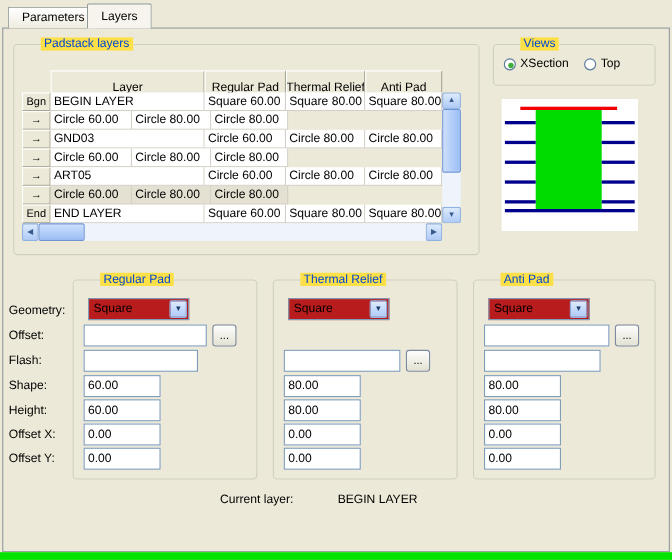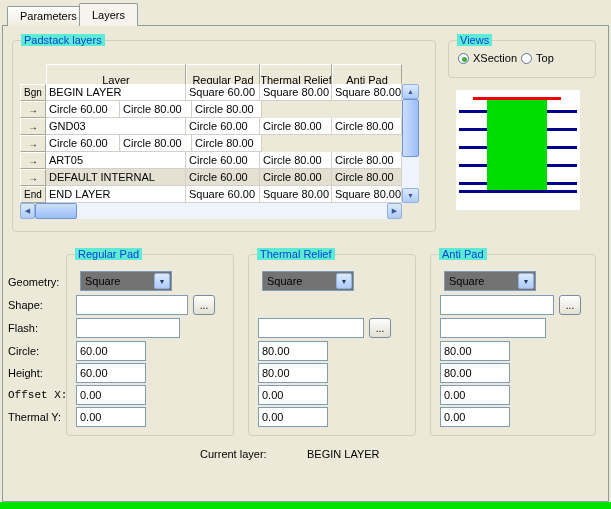--- a/index.html
+++ b/index.html
@@ -10,21 +10,21 @@
   }
   
   .tab-page { position:absolute; left:2px; top:25px; width:607px; height:477px;
     border:1px solid #919B9C; background:#ECE9D8; z-index:0; }
   .tab { position:absolute; top:6px; height:20px; line-height:19px; padding:0 12px;
     background:linear-gradient(#FFFFFF,#EFECDF); border:1px solid #919B9C; border-bottom:none;
     border-radius:2px 2px 0 0; z-index:1; cursor:default; }
   .tab.active { top:3px; height:23px; line-height:22px; background:#F6F4EC; z-index:5; }
   
   .groupbox { position:absolute; border:1px solid #D0D0BF; border-radius:4px; z-index:2; }
-  .gb-title { position:absolute; top:-7px; left:8px; background:#5eead4; padding:0 3px;
+  .gb-title { position:absolute; top:-7px; left:24px; background:#fde047; padding:0 3px;
     color:#0046D5; white-space:nowrap; }
   
   .thead, .tbody { position:absolute; z-index:3; }
   .thead { left:20px; top:64px; display:flex; }
   .tbody { left:20px; top:84px;border-radius:29px; }
   .trow { display:flex; height:17px; }
   .gridbtn { background:#ECE9D8; border:1px solid; border-color:#FFFFFF #A9A696 #A9A696 #FFFFFF;
     display:flex; align-items:center; justify-content:center; overflow:hidden; white-space:nowrap; }
   .hcell { height:32px; }
   .corner { width:26px; }
@@ -41,39 +41,39 @@
   .vscroll .sb-btn { width:17px; height:15px; }
   .hscroll .sb-btn { width:15px; height:16px; }
   .sb-vtrack { position:relative; width:17px; height:89px; background:#EFF3FB; }
   .sb-vthumb { position:absolute; left:0; top:0; width:17px; height:58px;
     background:linear-gradient(90deg,#CDDFFE,#9BBEF5); border:1px solid #6E94D6; border-radius:2px; }
   .sb-htrack { position:relative; width:352px; height:16px; background:#EFF3FB; }
   .sb-hthumb { position:absolute; left:0; top:0; width:42px; height:16px;
     background:linear-gradient(#CDDFFE,#9BBEF5); border:1px solid #6E94D6; border-radius:2px; }
   .sb-corner { position:absolute; left:402px; top:203px; width:17px; height:16px; background:#ECE9D8; z-index:3; }
   
-  .radio-row { position:absolute; left:458px; top:52px; display:flex; gap:4px; z-index:3; }
+  .radio-row { position:absolute; left:458px; top:52px; display:flex; gap:14px; z-index:3; }
   .radio-opt { display:flex; align-items:center; gap:4px; }
   .radio { width:11px; height:11px; border:1px solid #5A7A9C; border-radius:50%;
     background:radial-gradient(#FFFFFF 55%,#DDE4EA); position:relative; }
   .radio.sel::after { content:""; position:absolute; left:3px; top:3px; width:5px; height:5px;
     border-radius:50%; background:#3FAE3F; }
   
   .viewbox { position:absolute; left:456px; top:90px; width:124px; height:120px; background:#FFFFFF; z-index:2; }
   .viewbox div { position:absolute; }
   .pad-green { left:31px; top:10px; width:60px; height:92px; background:#00DC00; }
   .line-red { left:17px; top:7px; width:88px; height:3px; background:#F20000; }
   .nl { height:3px; background:#00008C; }
   .nl.l { left:3px; width:28px; } .nl.r { left:91px; width:30px; }
   .nl.bottom { left:3px; top:100px; width:118px; }
   
   .flabel { position:absolute; left:8px; z-index:3; white-space:nowrap; }
   .tbox { position:absolute; height:20px; border:1px solid #7F9DB9; background:#FFFFFF;
     font-family:"Liberation Sans", sans-serif; font-size:11px; padding:1px 3px; z-index:3; }
-  .combo { position:absolute; height:20px; border:1px solid #7F9DB9; background:#737373; z-index:3; }
+  .combo { position:absolute; height:20px; border:1px solid #7F9DB9; background:#b91c1c; z-index:3; }
   .combo-txt { position:absolute; left:4px; top:3px; white-space:nowrap; }
   .combo-btn { position:absolute; right:1px; top:1px; width:16px; height:16px;
     background:linear-gradient(#DCEAFD,#AFCBF8); border:1px solid #8DB2E3; border-radius:2px;
     display:flex; align-items:center; justify-content:center; font-size:7px; color:#1D3C6E; }
   .browse { position:absolute; width:22px; height:20px; border:1px solid #7C8AA0; border-radius:3px;
     background:linear-gradient(#FEFEFE,#E3E1D2); z-index:3; display:flex; align-items:center;
     justify-content:center; font-size:10px; }
   
   .footer-label { position:absolute; left:200px; top:448px; z-index:3; }
   .footer-value { position:absolute; left:307px; top:448px; z-index:3; }
@@ -128,21 +128,20 @@
   </div>
   <div class="trow">
     <div class="gridbtn mcell">→</div>
     <div class="cell w-layer">ART05</div>
     <div class="cell w-reg">Circle 60.00</div>
     <div class="cell w-th">Circle 80.00</div>
     <div class="cell w-anti">Circle 80.00</div>
   </div>
   <div class="trow highlight">
     <div class="gridbtn mcell">→</div>
-    <div class="cell w-layer">DEFAULT INTERNAL</div>
     <div class="cell w-reg">Circle 60.00</div>
     <div class="cell w-th">Circle 80.00</div>
     <div class="cell w-anti">Circle 80.00</div>
   </div>
   <div class="trow">
     <div class="gridbtn mcell">End</div>
     <div class="cell w-layer">END LAYER</div>
     <div class="cell w-reg">Square 60.00</div>
     <div class="cell w-th">Square 80.00</div>
     <div class="cell w-anti">Square 80.00</div>
@@ -190,26 +189,26 @@
   <div class="nl l" style="top:56px;"></div>
   <div class="nl r" style="top:56px;"></div>
   <div class="nl l" style="top:74px;"></div>
   <div class="nl r" style="top:74px;"></div>
   <div class="nl l" style="top:92px;"></div>
   <div class="nl r" style="top:92px;"></div>
   <div class="nl bottom"></div>
 </div>
 
 <div class="flabel" style="top:276px;">Geometry:</div>
-<div class="flabel" style="top:299px;">Shape:</div>
+<div class="flabel" style="top:299px;">Offset:</div>
 <div class="flabel" style="top:322px;">Flash:</div>
-<div class="flabel" style="top:345px;">Circle:</div>
+<div class="flabel" style="top:345px;">Shape:</div>
 <div class="flabel" style="top:367px;">Height:</div>
-<div class="flabel" style="top:389px;font-family:Liberation Mono, monospace;">Offset X:</div>
-<div class="flabel" style="top:411px;">Thermal Y:</div>
+<div class="flabel" style="top:389px;">Offset X:</div>
+<div class="flabel" style="top:411px;">Offset Y:</div>
 
 <div class="groupbox" style="left:66px; top:254px; width:168px; height:182px;">
   <span class="gb-title">Regular Pad</span>
 </div>
 <div class="combo" style="left:80px; top:271px; width:92px;">
   <span class="combo-txt">Square</span>
   <span class="combo-btn">▼</span>
 </div>
 <input class="tbox" style="left: 76px; top: 295px; width: 112px;" value="">
 <div class="browse" style="left:193px; top:295px;">...</div>

